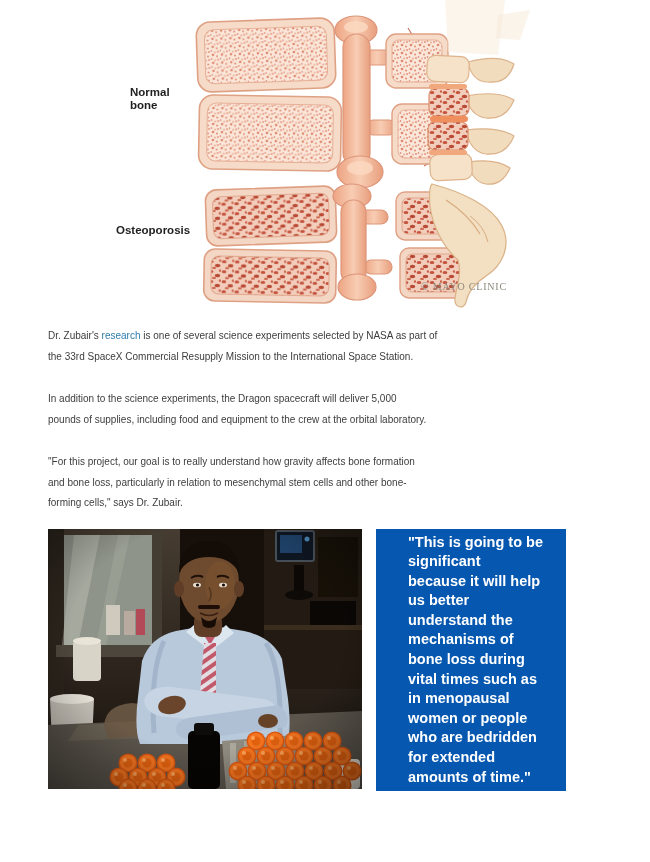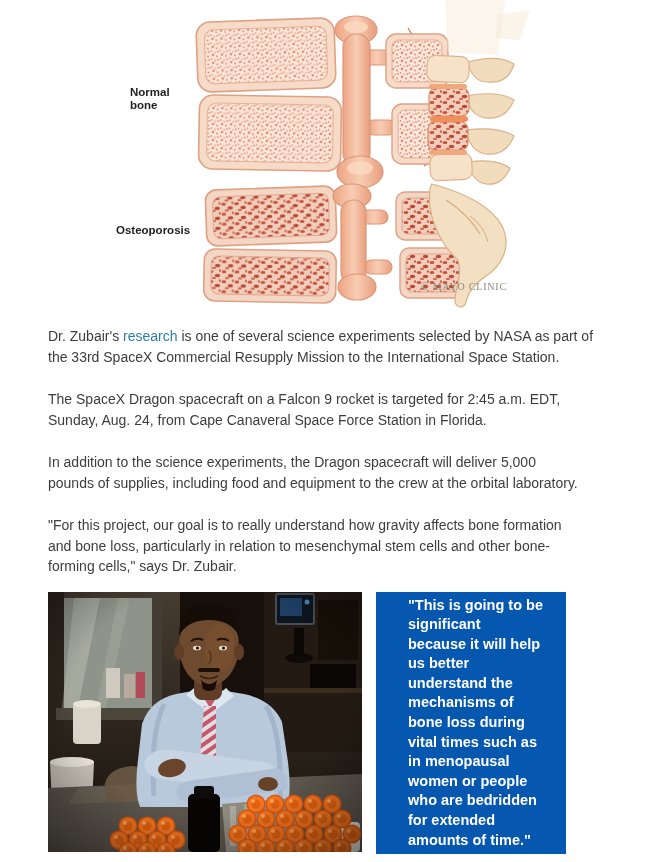--- a/index.html
+++ b/index.html
@@ -12,21 +12,21 @@
   .fig-label{position:absolute;font-weight:700;font-size:11.5px;line-height:13px;
              color:#1f1f1f;white-space:pre-line;text-align:left;}
   .fig-label.normal{left:130px;top:86px;width:64px;}
   .fig-label.osteo{left:116px;top:224px;width:92px;}
   .fig-credit{position:absolute;left:409px;top:281px;
               font-family:"Liberation Serif",serif;font-size:10px;
               letter-spacing:0.8px;color:#8d897c;padding-left:12px;}
 
   
   .article{padding:18px 48px 0 48px;}
-  .article p{margin:0 0 22px 0;font-size:14px;line-height:20.5px;color:#3d3d3d;
+  .article p{margin:0 0 22px 0;font-size:10px;line-height:20.5px;color:#3d3d3d;
              white-space:pre-line;width:578px;}
   .article p.last{margin-bottom:15px;}
   a.research{text-decoration:none;cursor:pointer;}
 
   
   .media-row{display:flex;gap:14px;align-items:flex-start;}
   .photo{width:314px;height:260px;position:relative;overflow:hidden;flex:none;background:#1c150f;}
   .photo svg{display:block;}
   .quote-box{width:190px;height:262px;box-sizing:border-box;flex:none;
              padding:4px 8px 0 32px;}
@@ -130,22 +130,20 @@
 
   <div class="fig-label normal">Normal
 bone</div>
   <div class="fig-label osteo">Osteoporosis</div>
   <div class="fig-credit">© MAYO CLINIC</div>
 </div>
 
 <div class="article">
   <p><span>Dr. Zubair's </span><a class="research" style="color: rgb(46, 124, 173);">research</a><span> is one of several science experiments selected by NASA as part of
 the 33rd SpaceX Commercial Resupply Mission to the International Space Station.</span></p>
-  <p>The SpaceX Dragon spacecraft on a Falcon 9 rocket is targeted for 2:45 a.m. EDT,
-Sunday, Aug. 24, from Cape Canaveral Space Force Station in Florida.</p>
   <p>In addition to the science experiments, the Dragon spacecraft will deliver 5,000
 pounds of supplies, including food and equipment to the crew at the orbital laboratory.</p>
   <p class="last">"For this project, our goal is to really understand how gravity affects bone formation
 and bone loss, particularly in relation to mesenchymal stem cells and other bone-
 forming cells," says Dr. Zubair.</p>
 
   <div class="media-row">
 
     <div class="photo">
       <svg width="314" height="260" viewBox="0 0 314 260">

